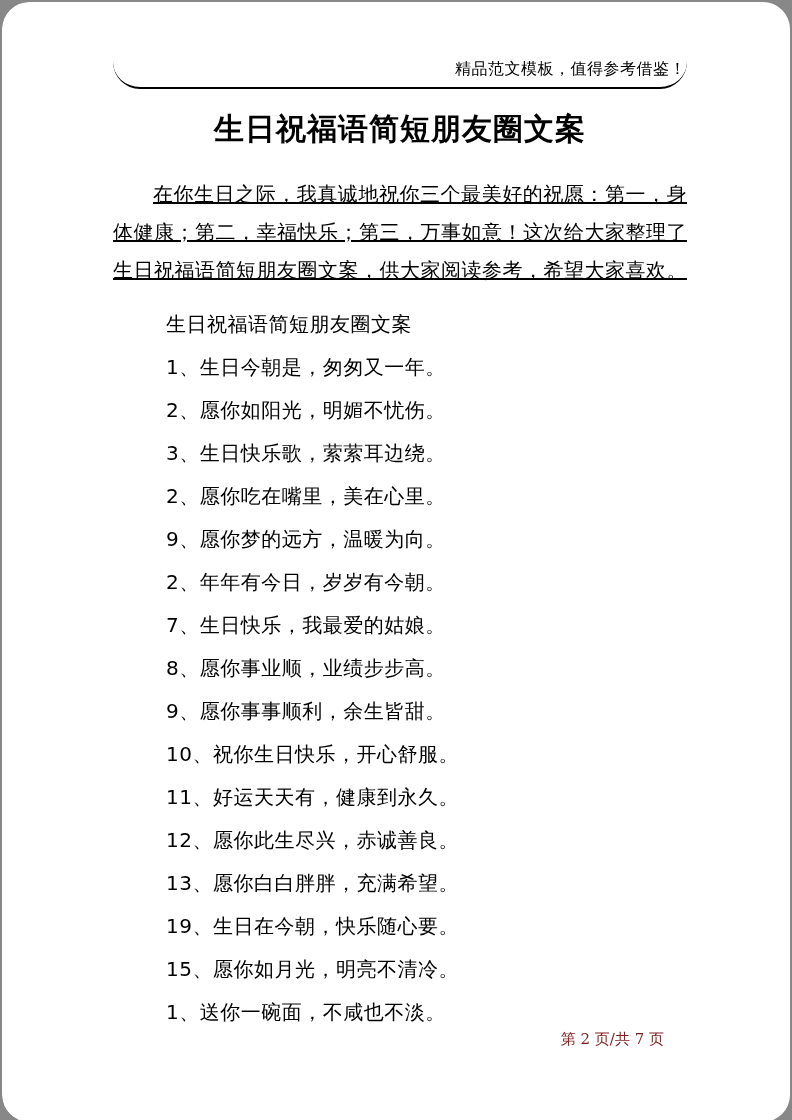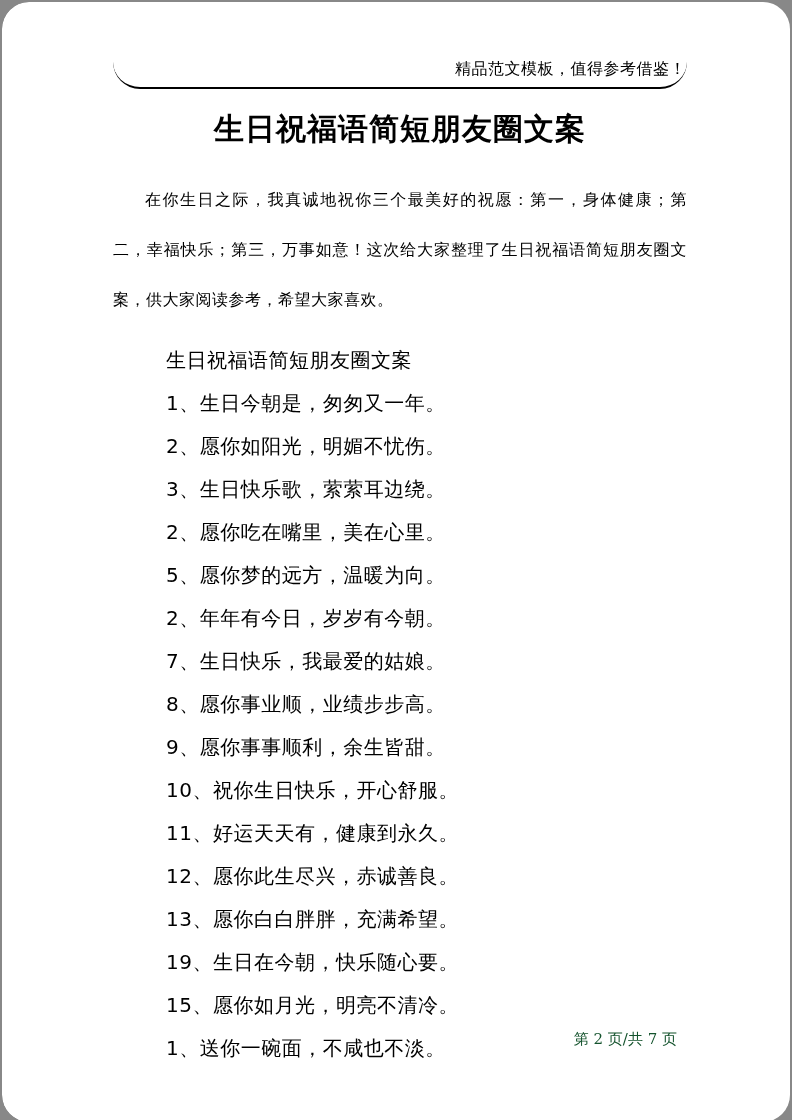--- a/index.html
+++ b/index.html
@@ -33,49 +33,50 @@
   .doc-title {
     margin-top: 20px;
     text-align: center;
     font-size: 30px;
     line-height: 40px;
     font-weight: bold;
     letter-spacing: 1px;
   }
   .intro {
     margin-top: 26px;
-    font-size: 16px;
-    line-height: 50px;
+    font-size: 20px;
+    line-height: 38px;
     letter-spacing: 0.5px;
     text-align: justify;
     text-indent: 2em;
+    text-decoration: underline;
   }
   .list-block {
     margin-top: 14px;
     padding-left: 52px;
     font-size: 20px;
     letter-spacing: 0.5px;
   }
   .section-heading {
     line-height: 42px;
     font-weight: normal;
     font-size: 20px;
   }
   .wish-item {
     line-height: 42px;
     white-space: nowrap;
   }
   .footer {
     position: absolute;
     top: 1026px;
-    right: 115px;
+    right: 128px;
     font-family: "DejaVu Serif", "Liberation Serif", serif;
     font-size: 15px;
     line-height: 20px;
-    color: #14532d;
+    color: #7f1d1d;
   }
 </style>
 </head>
 <body>
 
 <div class="page">
   <div class="content">
 
     <div class="header">
       <div class="header-slogan">精品范文模板，值得参考借鉴！</div>
@@ -84,21 +85,21 @@
     <h1 class="doc-title">生日祝福语简短朋友圈文案</h1>
 
     <p class="intro">在你生日之际，我真诚地祝你三个最美好的祝愿：第一，身体健康；第二，幸福快乐；第三，万事如意！这次给大家整理了生日祝福语简短朋友圈文案，供大家阅读参考，希望大家喜欢。</p>
 
     <div class="list-block">
       <div class="section-heading">生日祝福语简短朋友圈文案</div>
       <div class="wish-item">1、生日今朝是，匆匆又一年。</div>
       <div class="wish-item">2、愿你如阳光，明媚不忧伤。</div>
       <div class="wish-item">3、生日快乐歌，萦萦耳边绕。</div>
       <div class="wish-item">2、愿你吃在嘴里，美在心里。</div>
-      <div class="wish-item">5、愿你梦的远方，温暖为向。</div>
+      <div class="wish-item">9、愿你梦的远方，温暖为向。</div>
       <div class="wish-item">2、年年有今日，岁岁有今朝。</div>
       <div class="wish-item">7、生日快乐，我最爱的姑娘。</div>
       <div class="wish-item">8、愿你事业顺，业绩步步高。</div>
       <div class="wish-item">9、愿你事事顺利，余生皆甜。</div>
       <div class="wish-item">10、祝你生日快乐，开心舒服。</div>
       <div class="wish-item">11、好运天天有，健康到永久。</div>
       <div class="wish-item">12、愿你此生尽兴，赤诚善良。</div>
       <div class="wish-item">13、愿你白白胖胖，充满希望。</div>
       <div class="wish-item">19、生日在今朝，快乐随心要。</div>
       <div class="wish-item">15、愿你如月光，明亮不清冷。</div>

